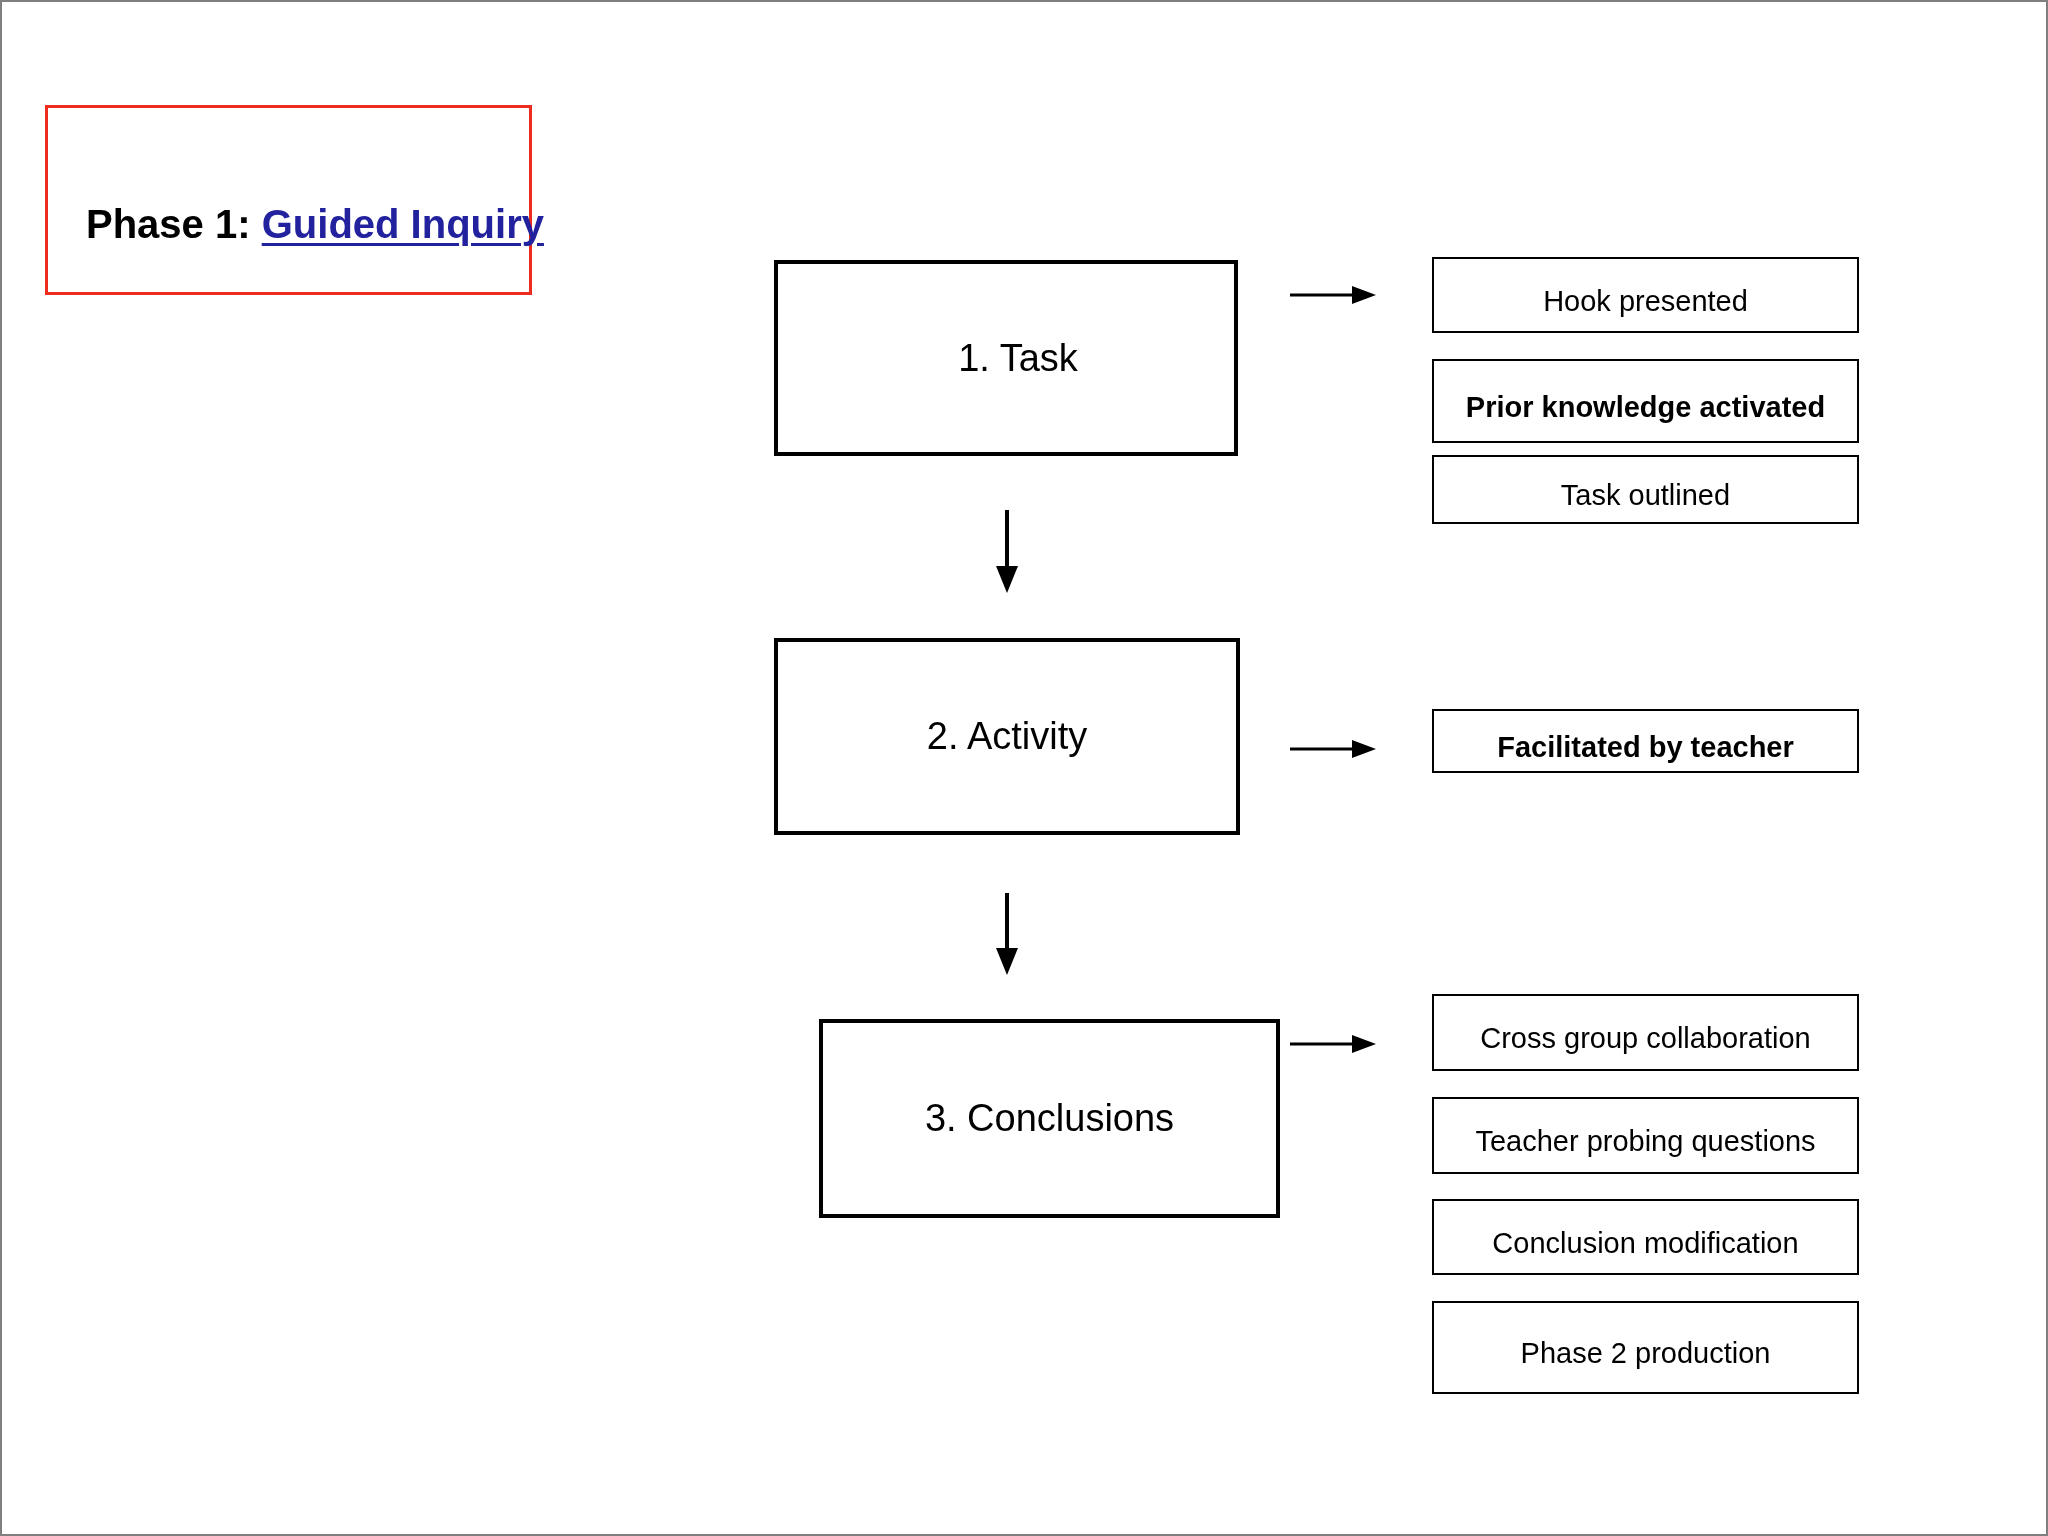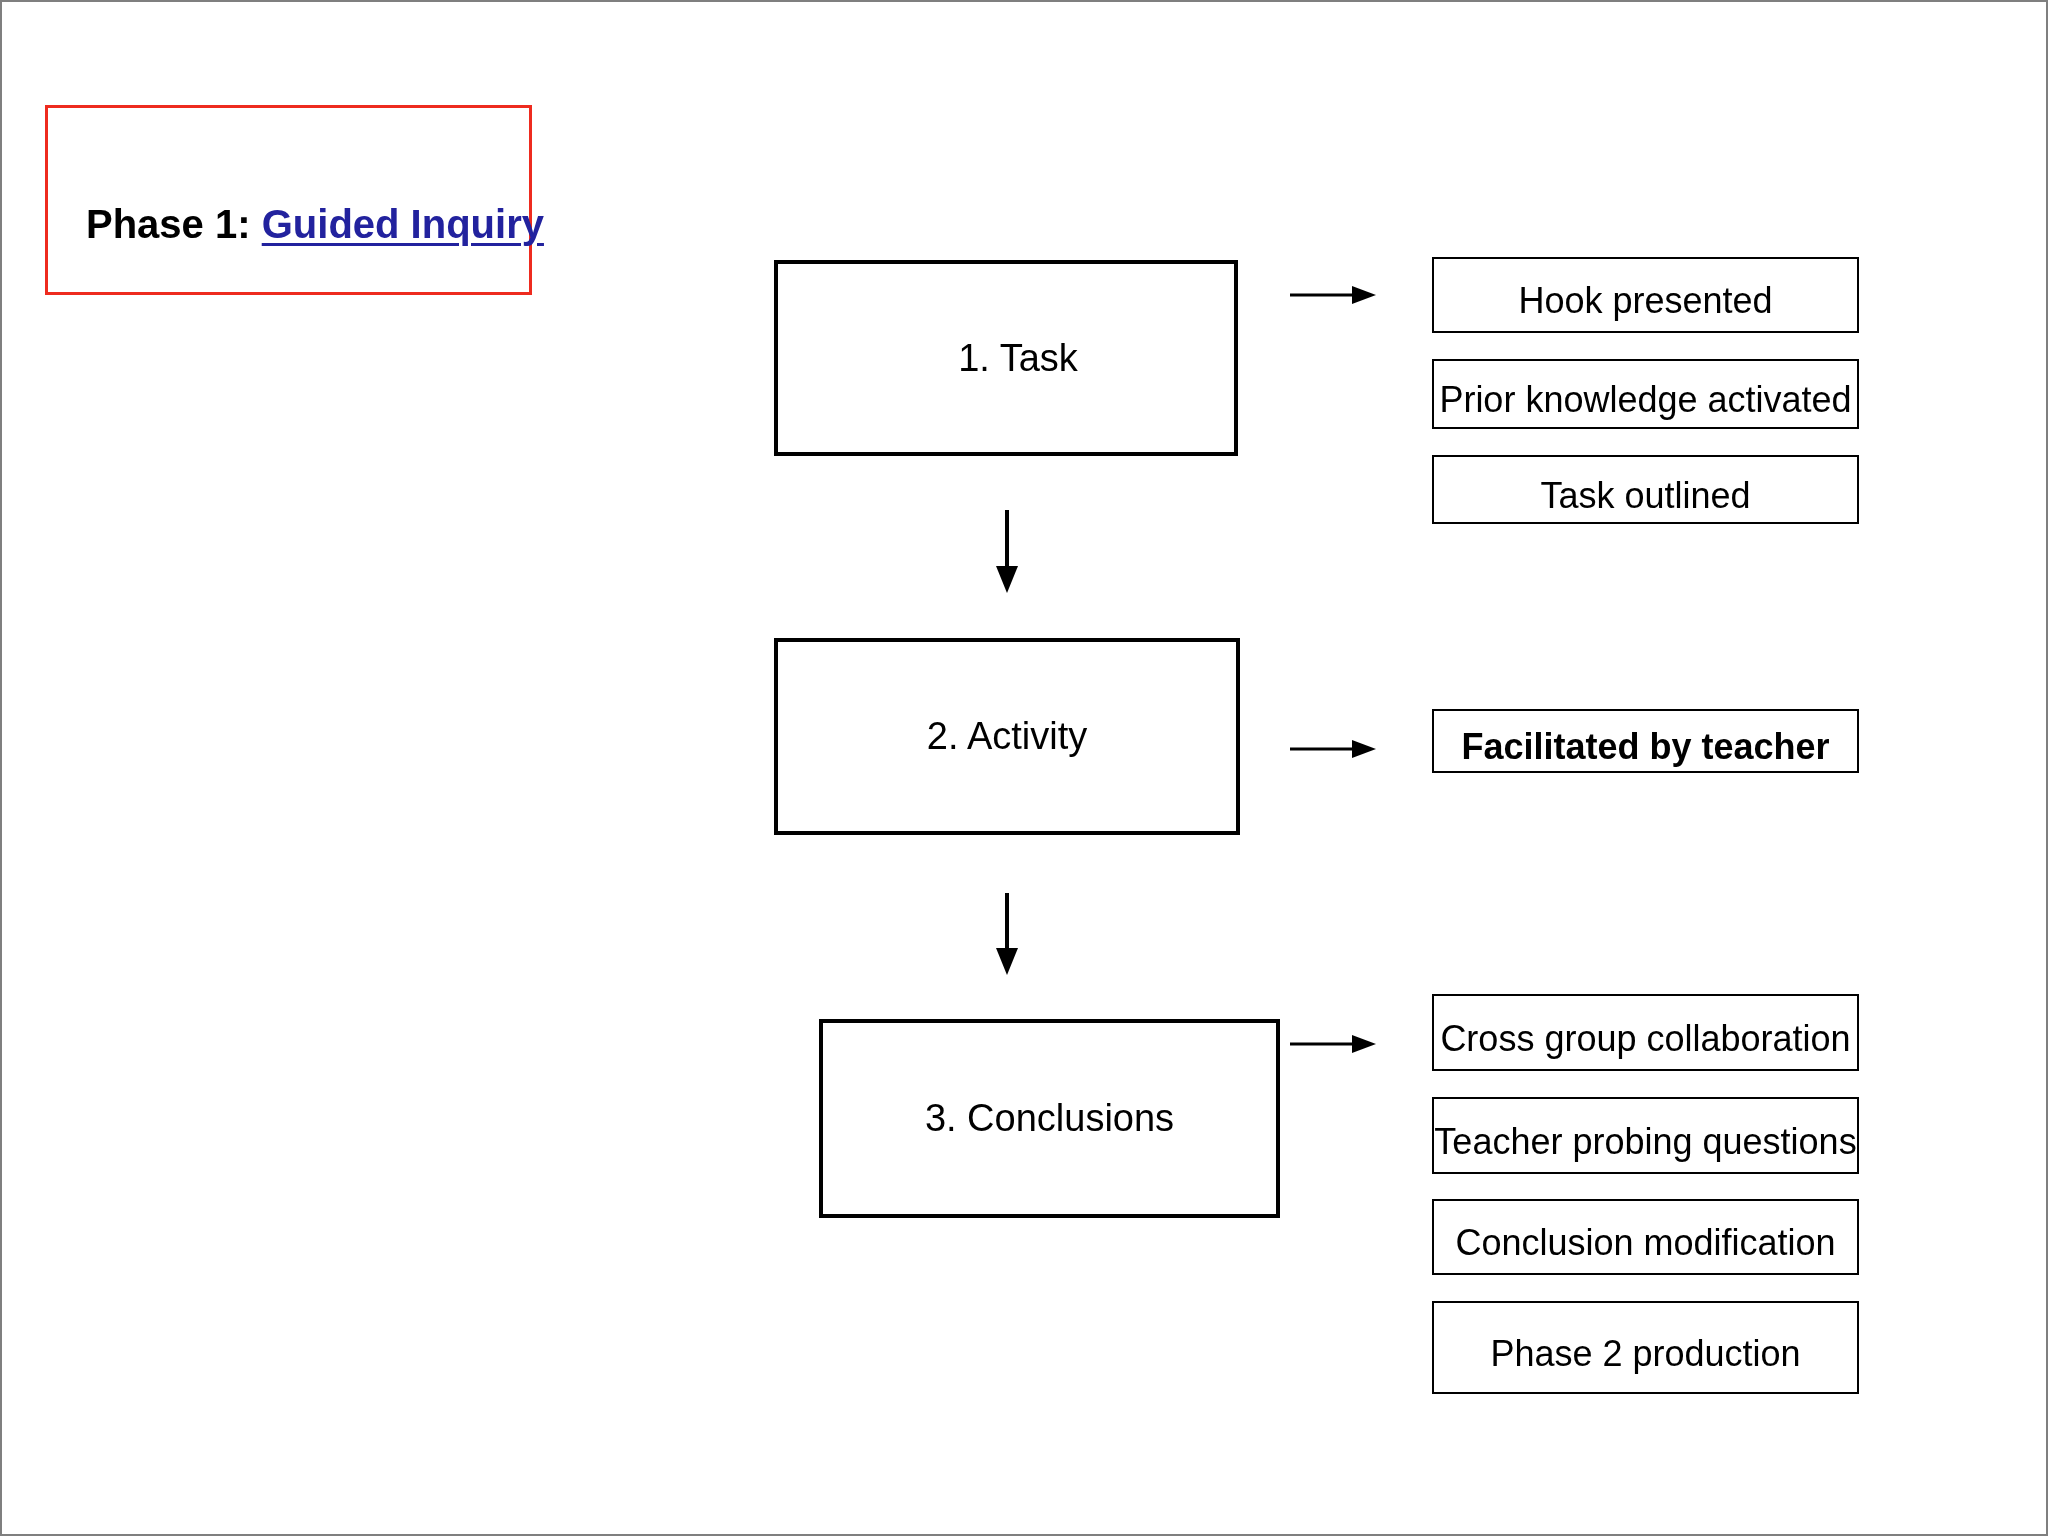--- a/index.html
+++ b/index.html
@@ -73,27 +73,27 @@
     left: 1430px;
     width: 427px;
     box-sizing: border-box;
     border: 2px solid #000000;
     background: #ffffff;
     display: flex;
     align-items: center;
     justify-content: center;
   }
   .detail-label {
-    font-size: 36px;
+    font-size: 29px;
     color: #000000;
     white-space: nowrap;
     margin-top: 12px;
   }
   #detail-hook        { top: 255px;  height: 76px; }
-  #detail-prior       { top: 357px;  height: 70px; }
+  #detail-prior       { top: 357px;  height: 84px; font-weight: bold; }
   #detail-outlined    { top: 453px;  height: 69px; }
   #detail-facilitated { top: 707px;  height: 64px; font-weight: bold; }
   #detail-cross       { top: 992px;  height: 77px; }
   #detail-probing     { top: 1095px; height: 77px; }
   #detail-modif       { top: 1197px; height: 76px; }
   #detail-phase2      { top: 1299px; height: 93px; }
 
   
   .arrow-layer {
     position: absolute;

